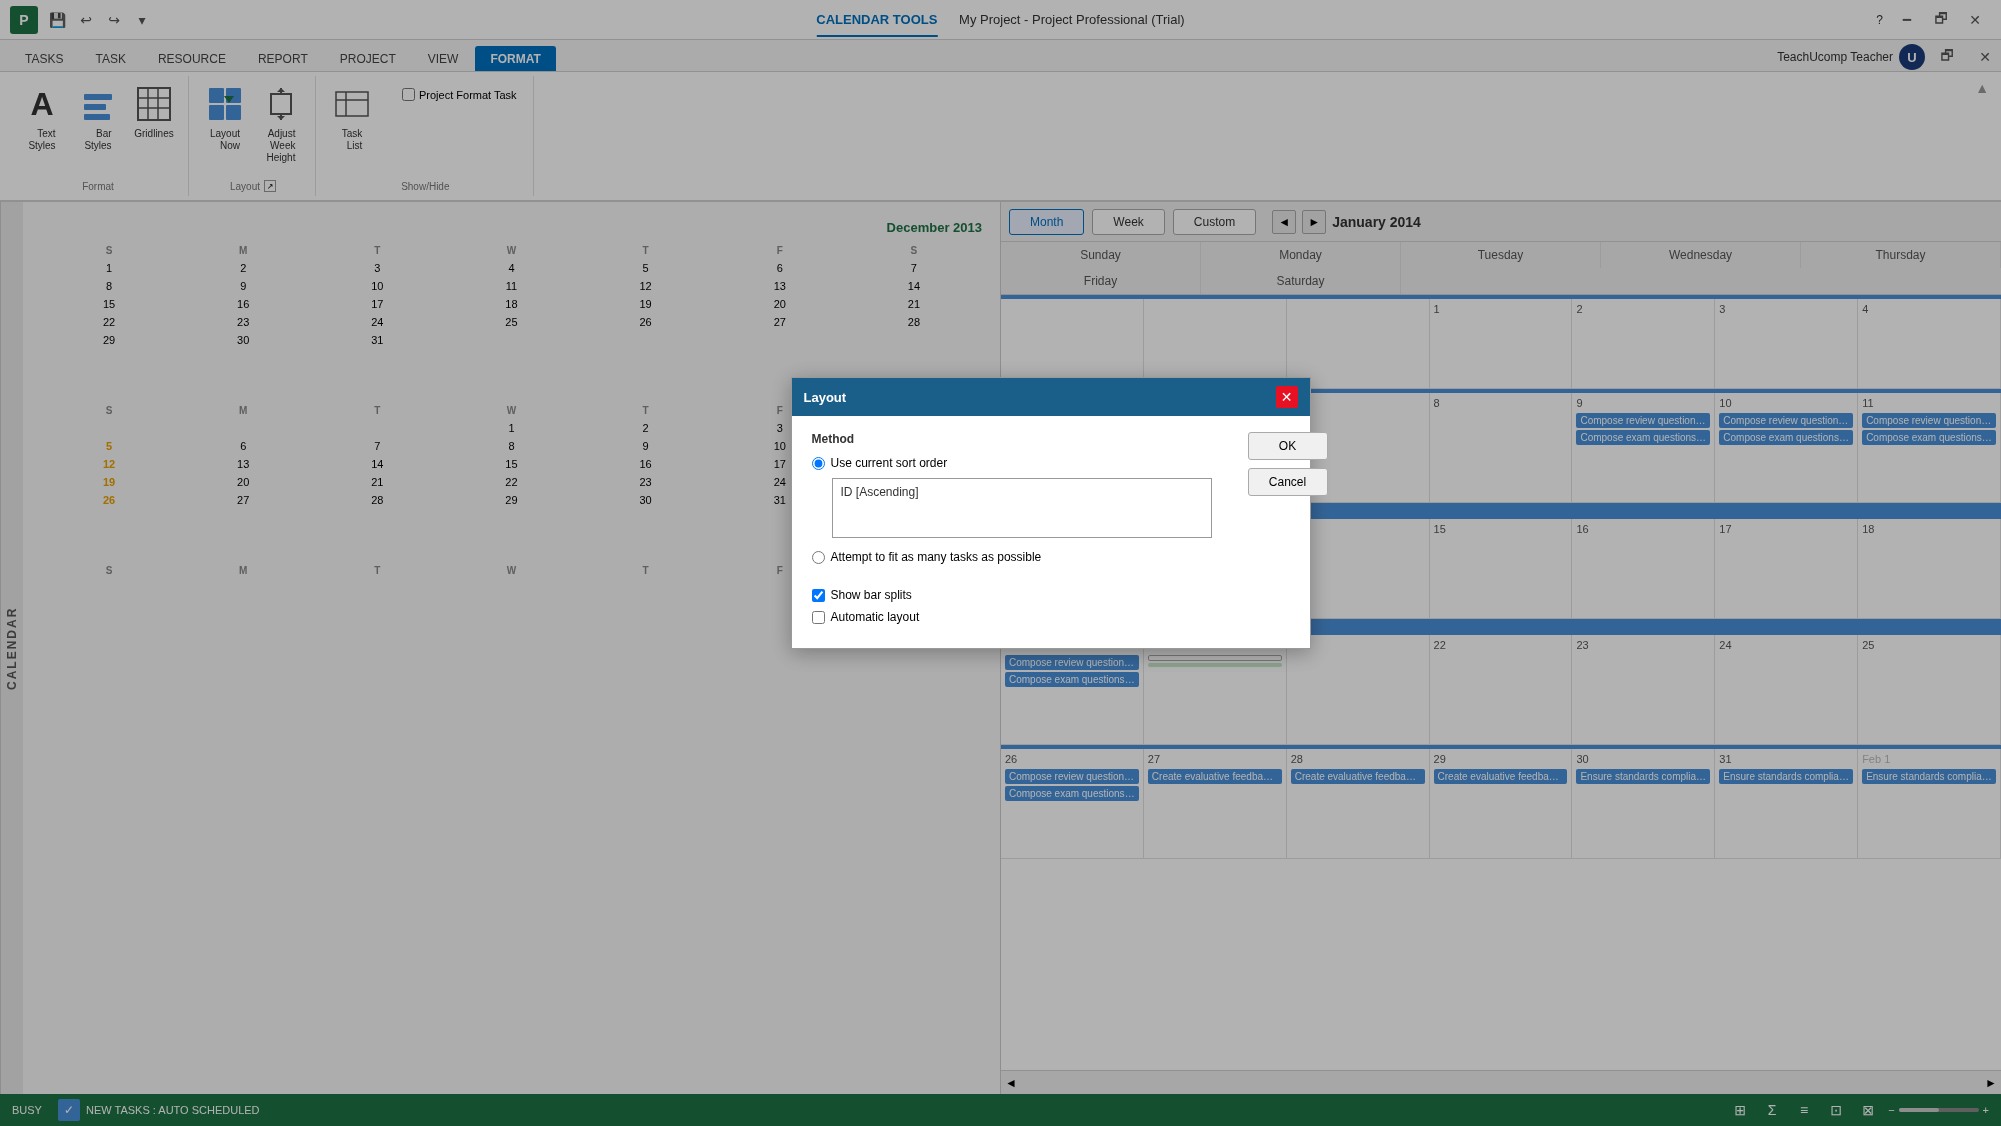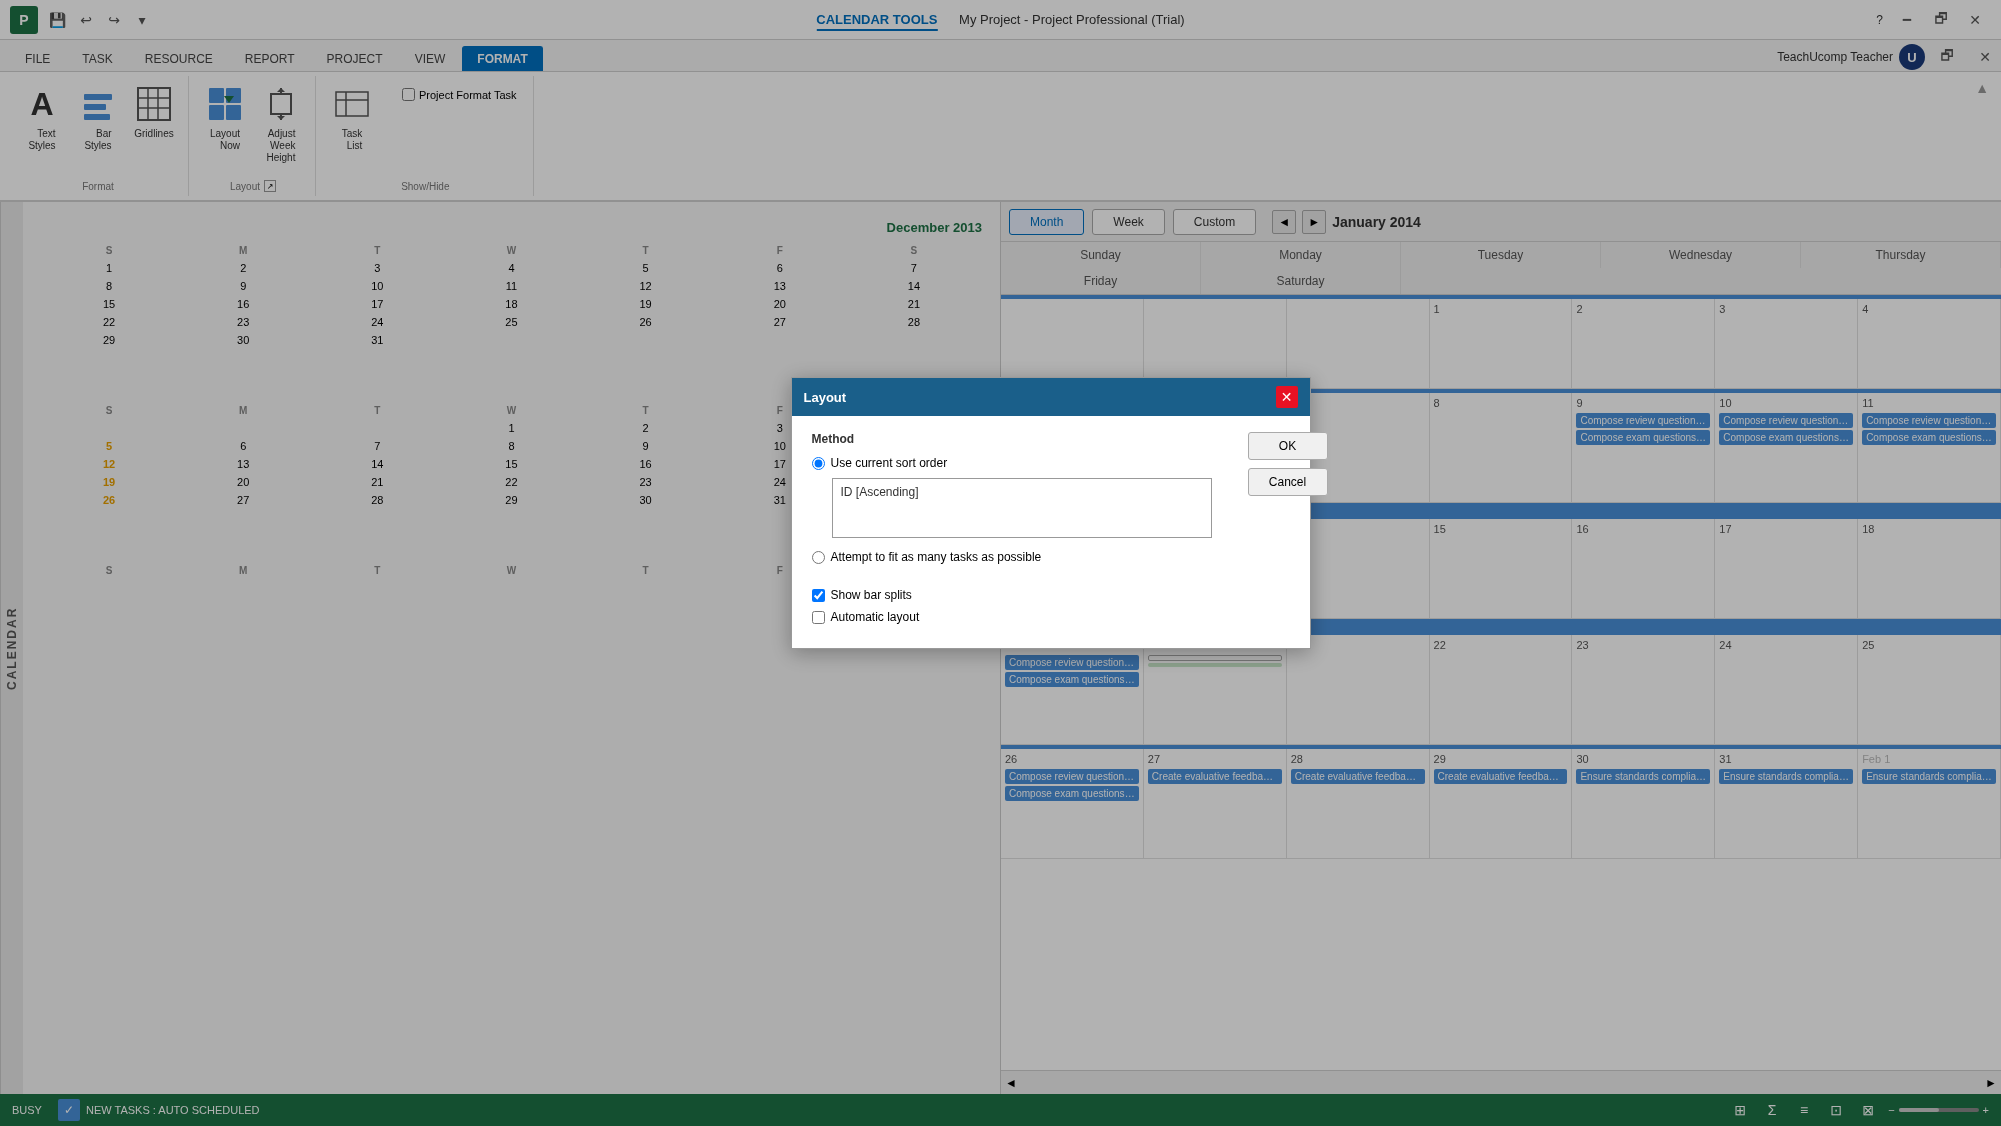--- a/index.html
+++ b/index.html
@@ -5,21 +5,21 @@
     * { box-sizing: border-box; margin: 0; padding: 0; }
     body { font-family: 'Segoe UI', Tahoma, sans-serif; font-size: 12px; background: #f0f0f0; overflow: hidden; width: 2001px; height: 1126px; }
 
     
     .title-bar { height: 40px; background: #ffffff; display: flex; align-items: center; padding: 0 10px; border-bottom: 1px solid #d0d0d0; position: relative; }
     .title-bar-left { display: flex; align-items: center; gap: 8px; }
     .title-bar-logo { width: 28px; height: 28px; background: #1e7145; border-radius: 3px; display: flex; align-items: center; justify-content: center; color: white; font-weight: bold; font-size: 14px; }
     .title-bar-icons { display: flex; gap: 4px; }
     .tb-icon { width: 24px; height: 24px; display: flex; align-items: center; justify-content: center; cursor: pointer; border-radius: 2px; color: #555; font-size: 14px; }
     .title-center { position: absolute; left: 50%; transform: translateX(-50%); color: #333; font-size: 13px; }
-    .calendar-tools-label { color: #0070c0; font-size: 13px; font-weight: 600; border-bottom: 2px solid #0070c0; padding-bottom: 2px; }
+    .calendar-tools-label { color: #0070c0; font-size: 13px; font-weight: 600; border-bottom: 2px solid #0070c0; padding-bottom: 8px; }
     .title-bar-right { margin-left: auto; display: flex; align-items: center; gap: 8px; color: #333; font-size: 12px; }
     .win-controls { display: flex; gap: 2px; }
     .win-btn { width: 32px; height: 28px; display: flex; align-items: center; justify-content: center; cursor: pointer; font-size: 14px; color: #555; }
 
     
     .ribbon-tabs { height: 32px; background: #f5f5f5; display: flex; align-items: flex-end; border-bottom: 1px solid #d0d0d0; padding-left: 10px; gap: 2px; }
     .rtab { padding: 5px 14px; font-size: 12px; cursor: pointer; color: #444; border: 1px solid transparent; border-bottom: none; border-radius: 3px 3px 0 0; }
     .rtab.active { background: white; border-color: #d0d0d0; color: #0070c0; font-weight: 600; }
     .rtab.format { background: #0070c0; color: white; border-color: #0070c0; }
 
@@ -113,21 +113,21 @@
     <span>?</span>
     <div class="win-controls">
       <div class="win-btn">🗕</div>
       <div class="win-btn">🗗</div>
       <div class="win-btn close">✕</div>
     </div>
   </div>
 </div>
 
 <div class="ribbon-tabs">
-  <div class="rtab">FILE</div>
+  <div class="rtab">TASKS</div>
   <div class="rtab">TASK</div>
   <div class="rtab">RESOURCE</div>
   <div class="rtab">REPORT</div>
   <div class="rtab">PROJECT</div>
   <div class="rtab">VIEW</div>
   <div class="rtab format active">FORMAT</div>
   <span style="margin-left:auto;display:flex;align-items:center;gap:6px;font-size:12px;color:#333;">
     <span>TeachUcomp Teacher</span>
     <div style="width:26px;height:26px;background:#1a3a7a;border-radius:50%;display:flex;align-items:center;justify-content:center;color:white;font-weight:bold;font-size:13px;">U</div>
     <div class="win-btn">🗗</div>

